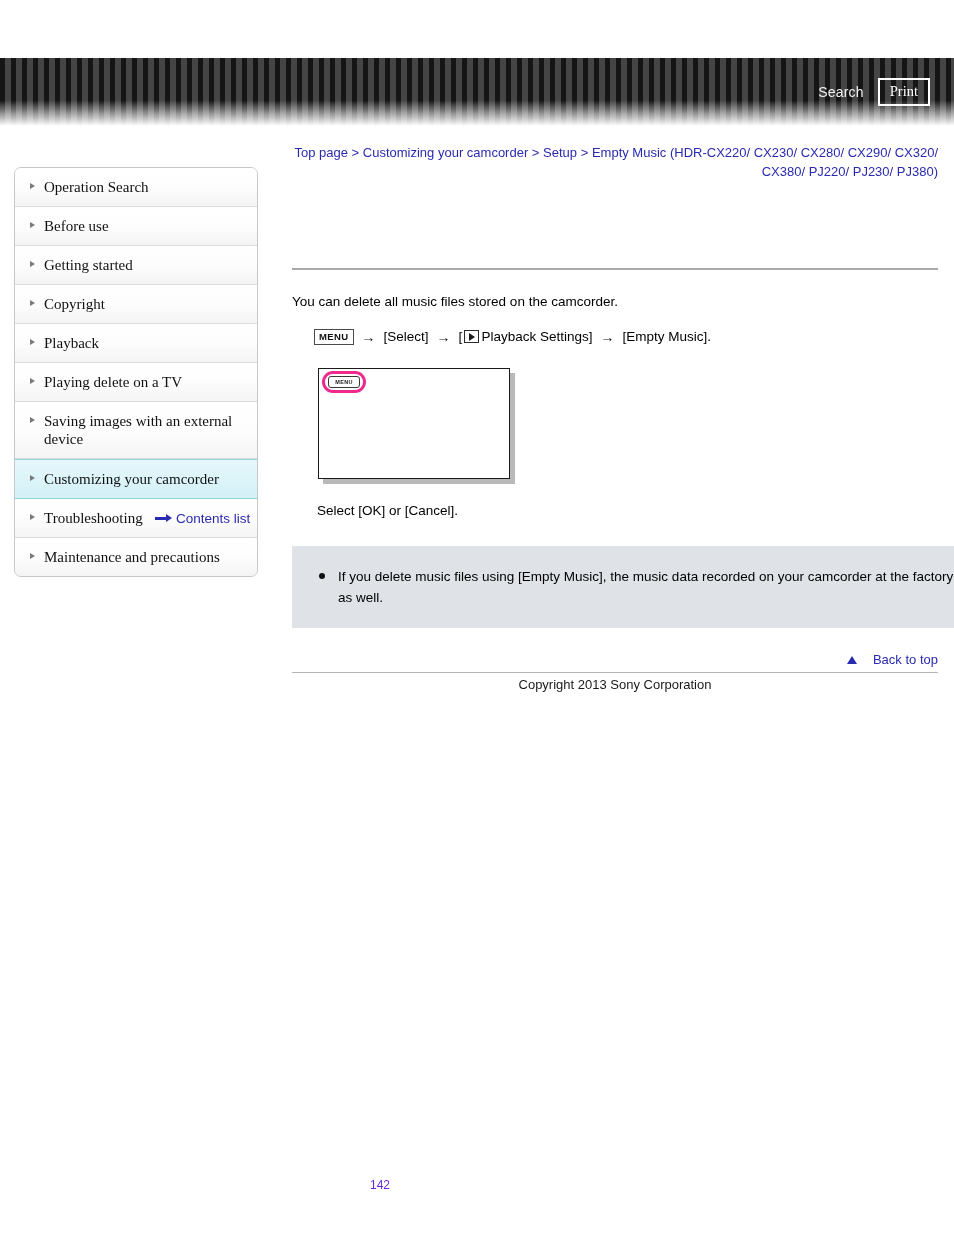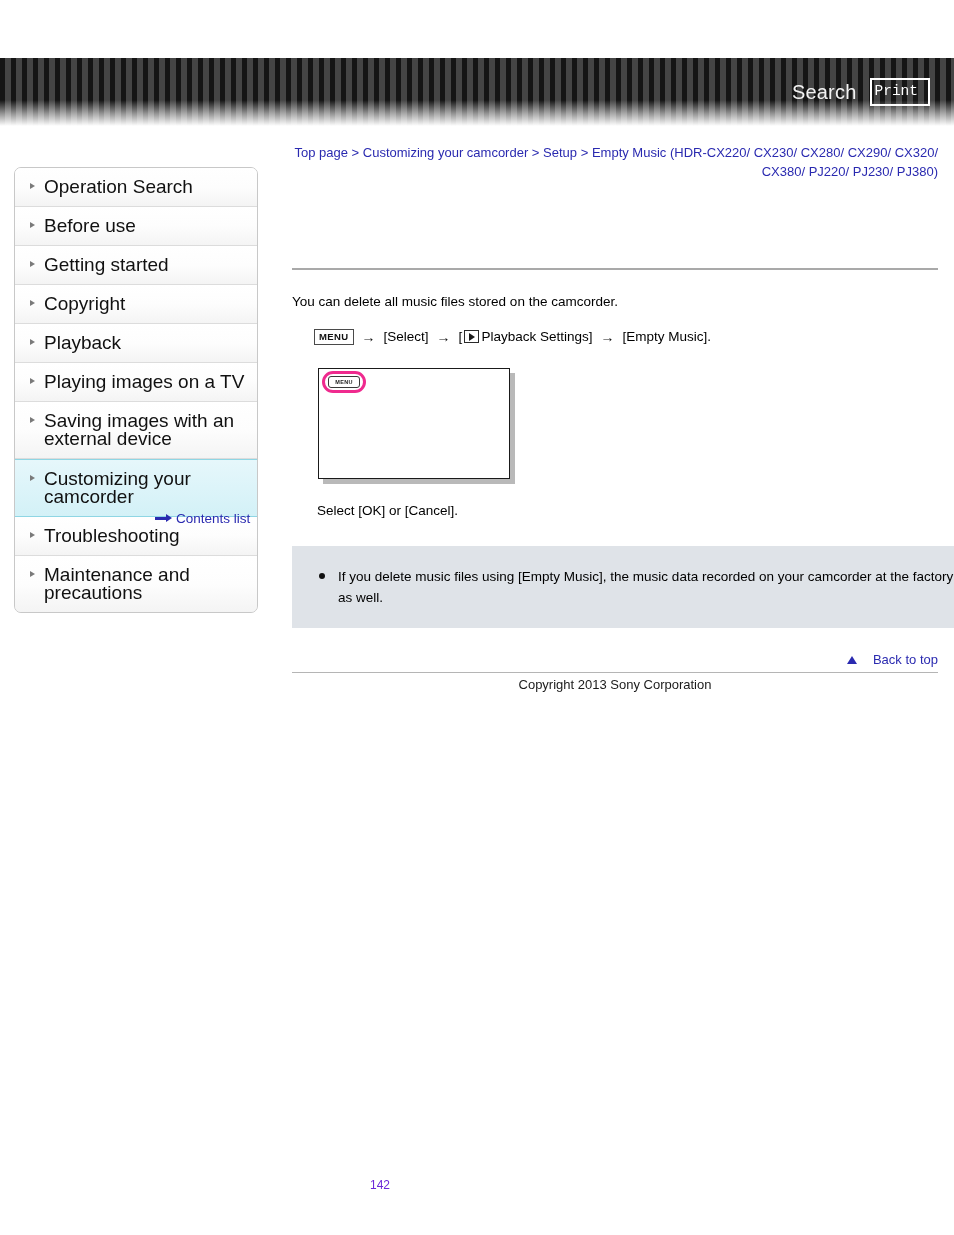--- a/index.html
+++ b/index.html
@@ -37,33 +37,33 @@
   .header-controls {
     position: absolute;
     right: 24px;
     top: 20px;
     display: flex;
     align-items: center;
     gap: 14px;
   }
   .search-label {
     color: #f2f2f2;
-    font-size: 20px;
+    font-size: 14px;
     letter-spacing: 0.2px;
     line-height: 1;
   }
   .print-button {
     color: #ffffff;
     font-size: 14.5px;
     border: 2px solid #ffffff;
-    padding: 4px 10px 5px 2px;
+    padding: 4px 10px 5px 10px;
     line-height: 1;
     background: transparent;
     cursor: pointer;
-    font-family: Liberation Mono, monospace;
+    font-family: Liberation Serif, serif;
   }
 
   
   .breadcrumb {
     position: absolute;
     left: 292px;
     top: 143px;
     width: 646px;
     text-align: right;
     font-size: 13px;
@@ -81,27 +81,28 @@
     width: 244px;
     border: 1px solid #c8c8c8;
     border-radius: 7px;
     background: linear-gradient(to bottom, #ffffff 0%, #fbfbfb 40%, #f2f2f2 100%);
     overflow: hidden;
     box-sizing: border-box;
   }
   .nav-item {
     position: relative;
     padding: 10px 12px 10px 29px;
-    font-size: 19px;
+    font-size: 15px;
     line-height: 18px;
     color: #111111;
     border-bottom: 1px solid #dcdcdc;
     background: linear-gradient(to bottom, #ffffff 0%, #fdfdfd 50%, #f4f4f4 100%);
     cursor: pointer;
     box-sizing: border-box;
+    font-family: Liberation Serif, serif;
   }
   .nav-item:last-child { border-bottom: none; }
   .nav-item.active {
     background: linear-gradient(to bottom, #e6f7fb 0%, #d3f1f7 100%);
     border-top: 1px solid #8fd6e4;
     border-bottom: 1px solid #8fd6e4;
   }
   .nav-bullet {
     position: absolute;
     left: 15px;
@@ -390,21 +391,21 @@
   <div class="nav-item">
     <span class="nav-bullet"></span>
     <span>Copyright</span>
   </div>
   <div class="nav-item">
     <span class="nav-bullet"></span>
     <span>Playback</span>
   </div>
   <div class="nav-item">
     <span class="nav-bullet"></span>
-    <span>Playing images on a TV</span>
+    <span>Playing delete on a TV</span>
   </div>
   <div class="nav-item">
     <span class="nav-bullet"></span>
     <span>Saving images with an external device</span>
   </div>
   <div class="nav-item active">
     <span class="nav-bullet"></span>
     <span>Customizing your camcorder</span>
   </div>
   <div class="nav-item">

